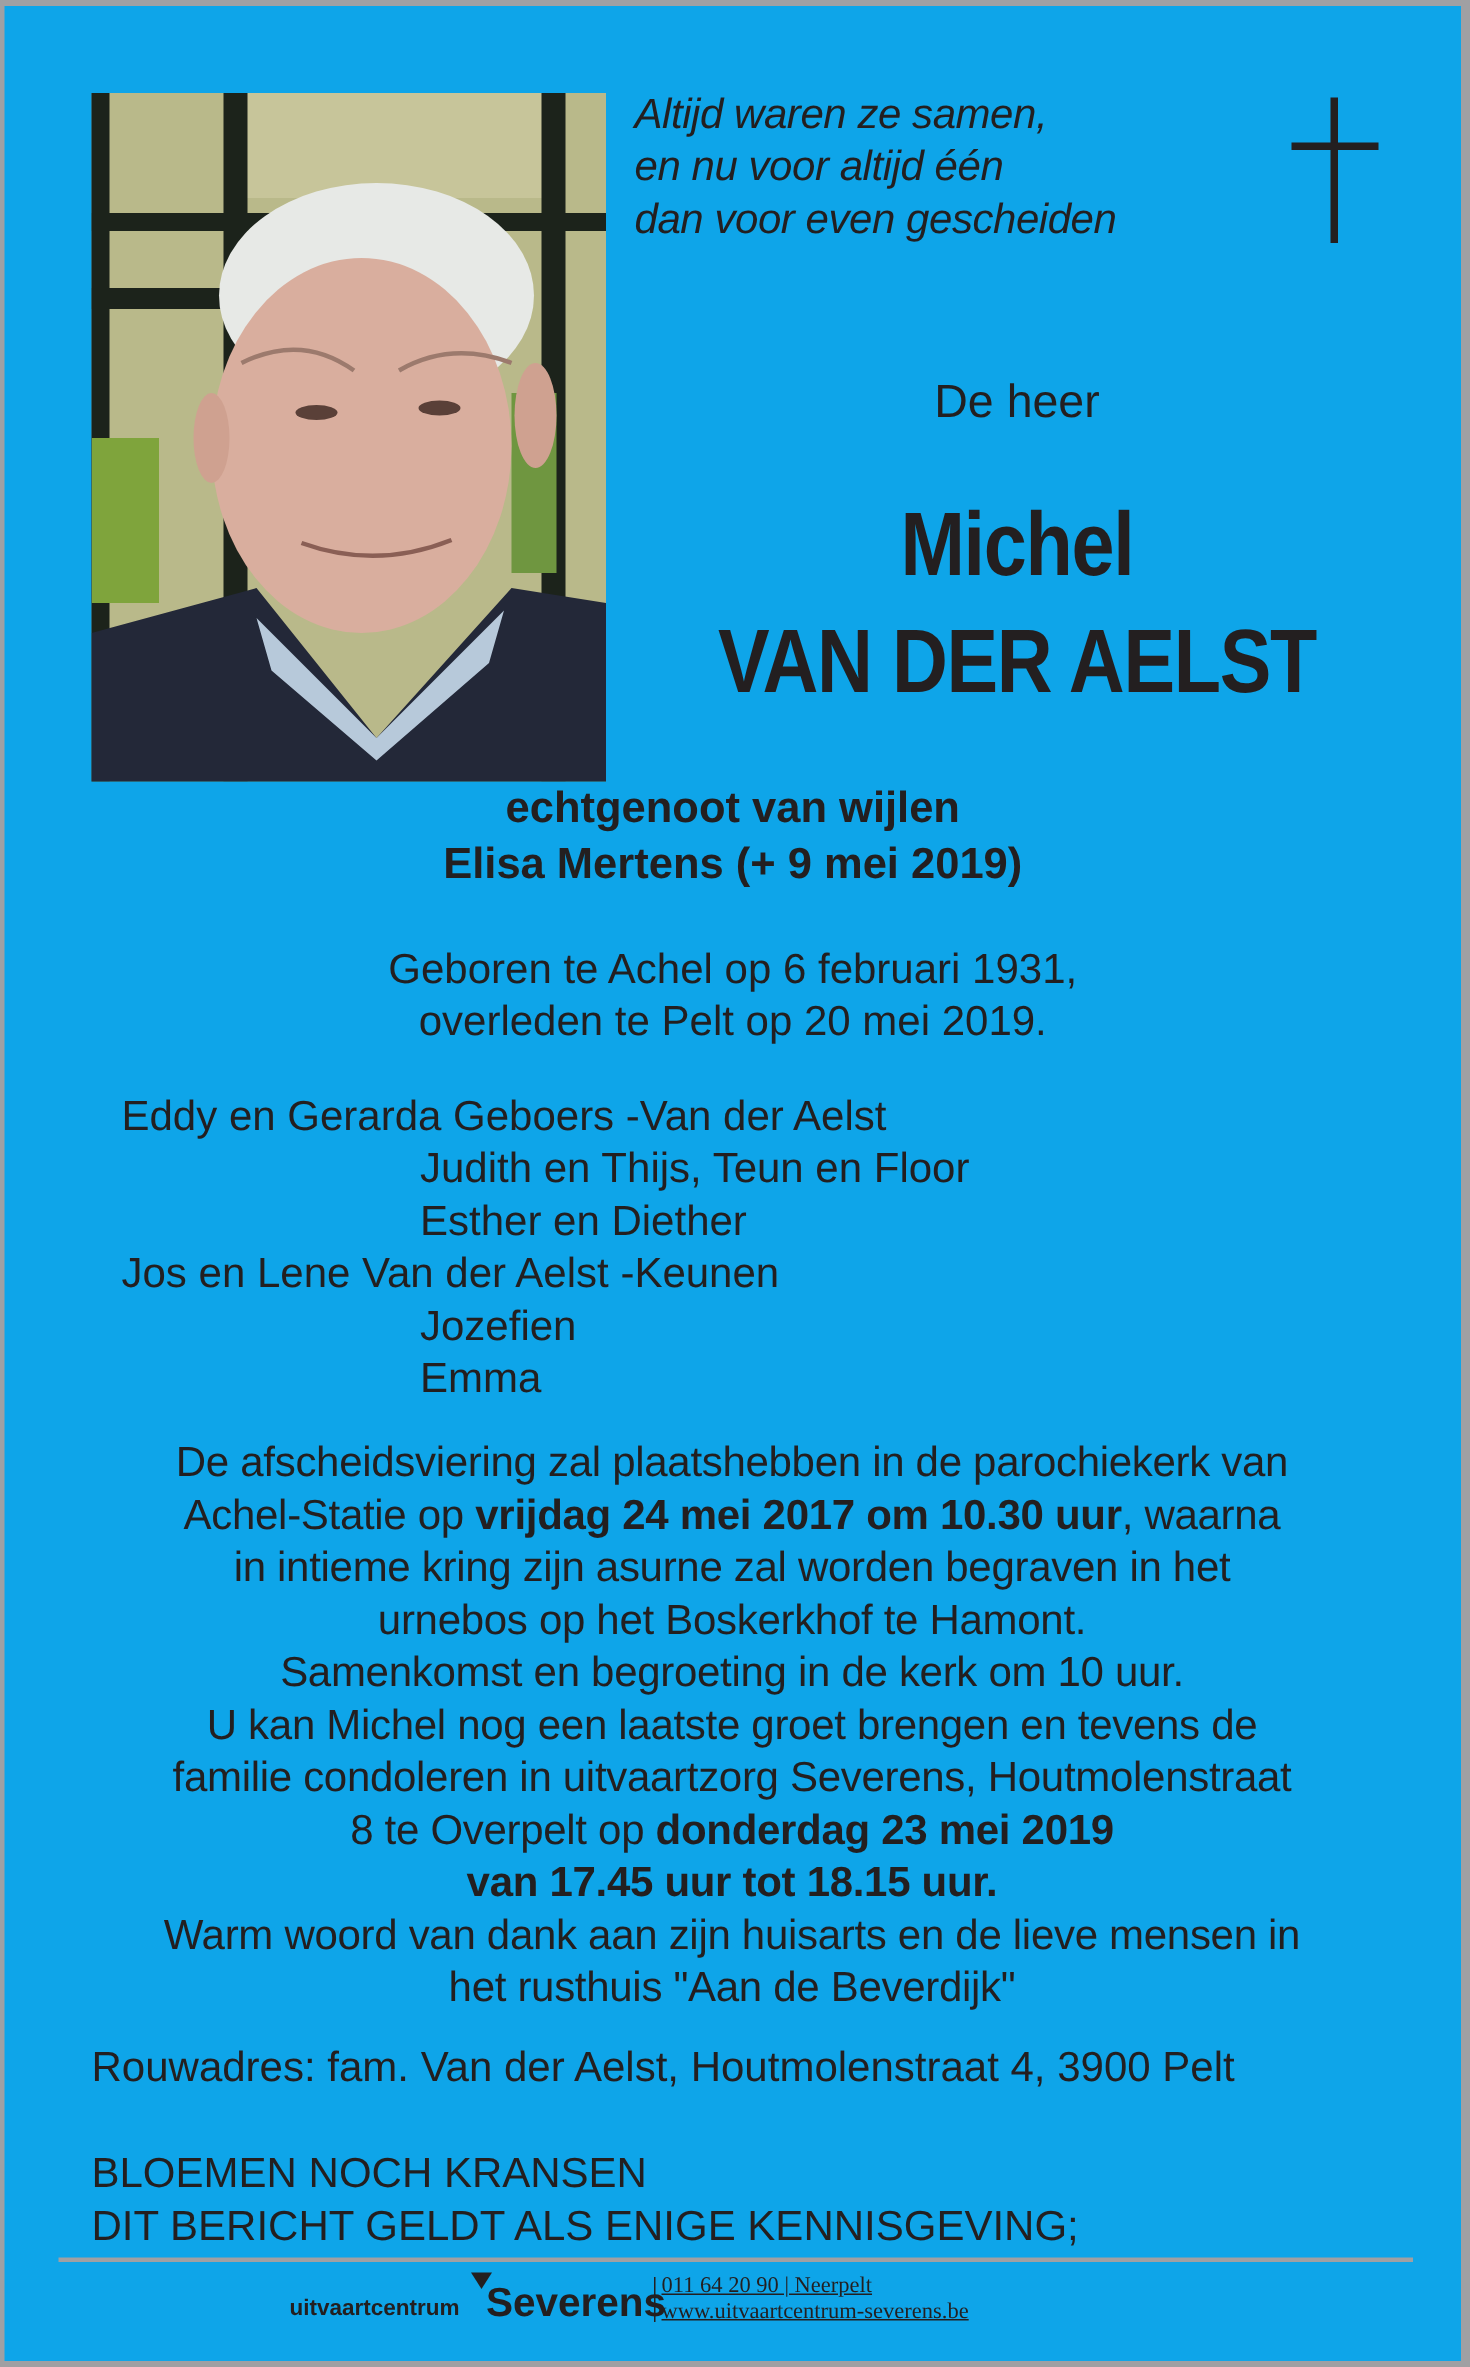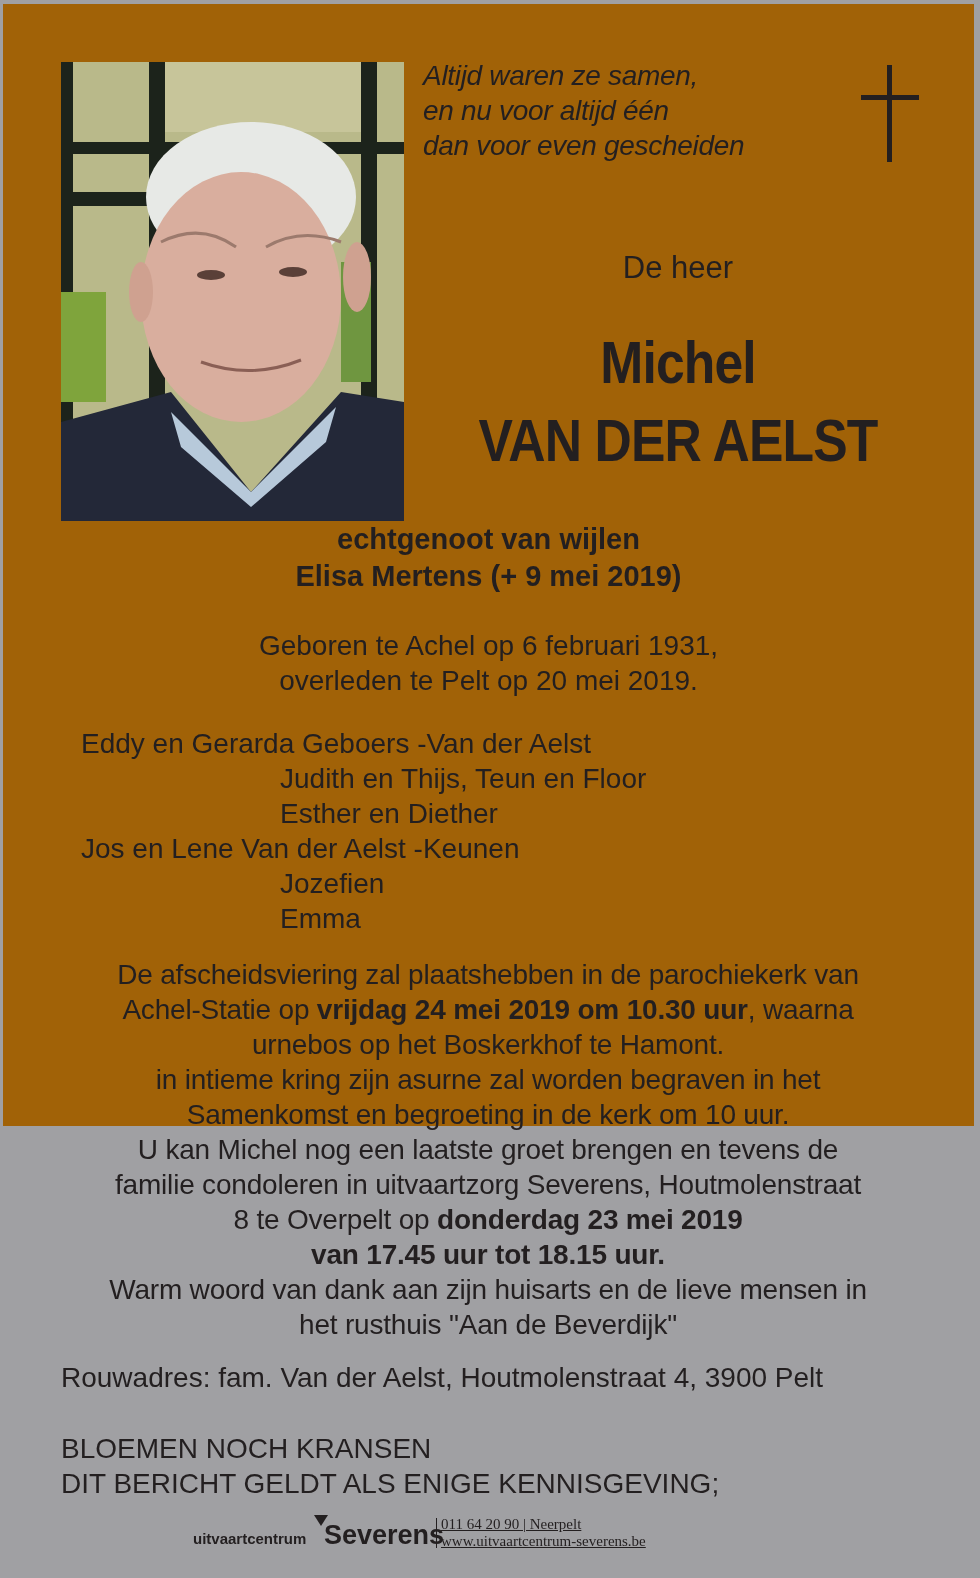--- a/index.html
+++ b/index.html
@@ -7,22 +7,22 @@
     width: 980px; height: 1578px;
     background: #a0a0a3;
     position: relative;
     font-family: "Liberation Sans", sans-serif;
     color: #231f20;
     overflow: hidden;
   }
   .page {
     position: absolute;
     left: 3px; top: 4px;
-    width: 971px; height: 1122px;
-    background: #a16207;
+    width: 971px; height: 1570px;
+    background: #0ea5e9;
   }
   .photo {
     position: absolute;
     left: 58px; top: 58px;
     width: 343px; height: 459px;
     overflow: hidden;
     background: #1f2a22;
   }
   .photo svg { display: block; }
   .poem {
@@ -217,23 +217,23 @@
     <div class="row">Eddy en Gerarda Geboers -Van der Aelst</div>
     <div class="row child">Judith en Thijs, Teun en Floor</div>
     <div class="row child">Esther en Diether</div>
     <div class="row">Jos en Lene Van der Aelst -Keunen</div>
     <div class="row child">Jozefien</div>
     <div class="row child">Emma</div>
   </div>
 
   <div class="ceremony">
     <div>De afscheidsviering zal plaatshebben in de parochiekerk van</div>
-    <div><span>Achel-Statie op </span><b>vrijdag 24 mei 2019 om 10.30 uur</b><span>, waarna</span></div>
+    <div><span>Achel-Statie op </span><b>vrijdag 24 mei 2017 om 10.30 uur</b><span>, waarna</span></div>
+    <div>in intieme kring zijn asurne zal worden begraven in het</div>
     <div>urnebos op het Boskerkhof te Hamont.</div>
-    <div>in intieme kring zijn asurne zal worden begraven in het</div>
     <div>Samenkomst en begroeting in de kerk om 10 uur.</div>
     <div>U kan Michel nog een laatste groet brengen en tevens de</div>
     <div>familie condoleren in uitvaartzorg Severens, Houtmolenstraat</div>
     <div><span>8 te Overpelt op </span><b>donderdag 23 mei 2019</b></div>
     <div><b>van 17.45 uur tot 18.15 uur.</b></div>
     <div>Warm woord van dank aan zijn huisarts en de lieve mensen in</div>
     <div>het rusthuis "Aan de Beverdijk"</div>
   </div>
 
   <div class="address">Rouwadres: fam. Van der Aelst, Houtmolenstraat 4, 3900 Pelt</div>

